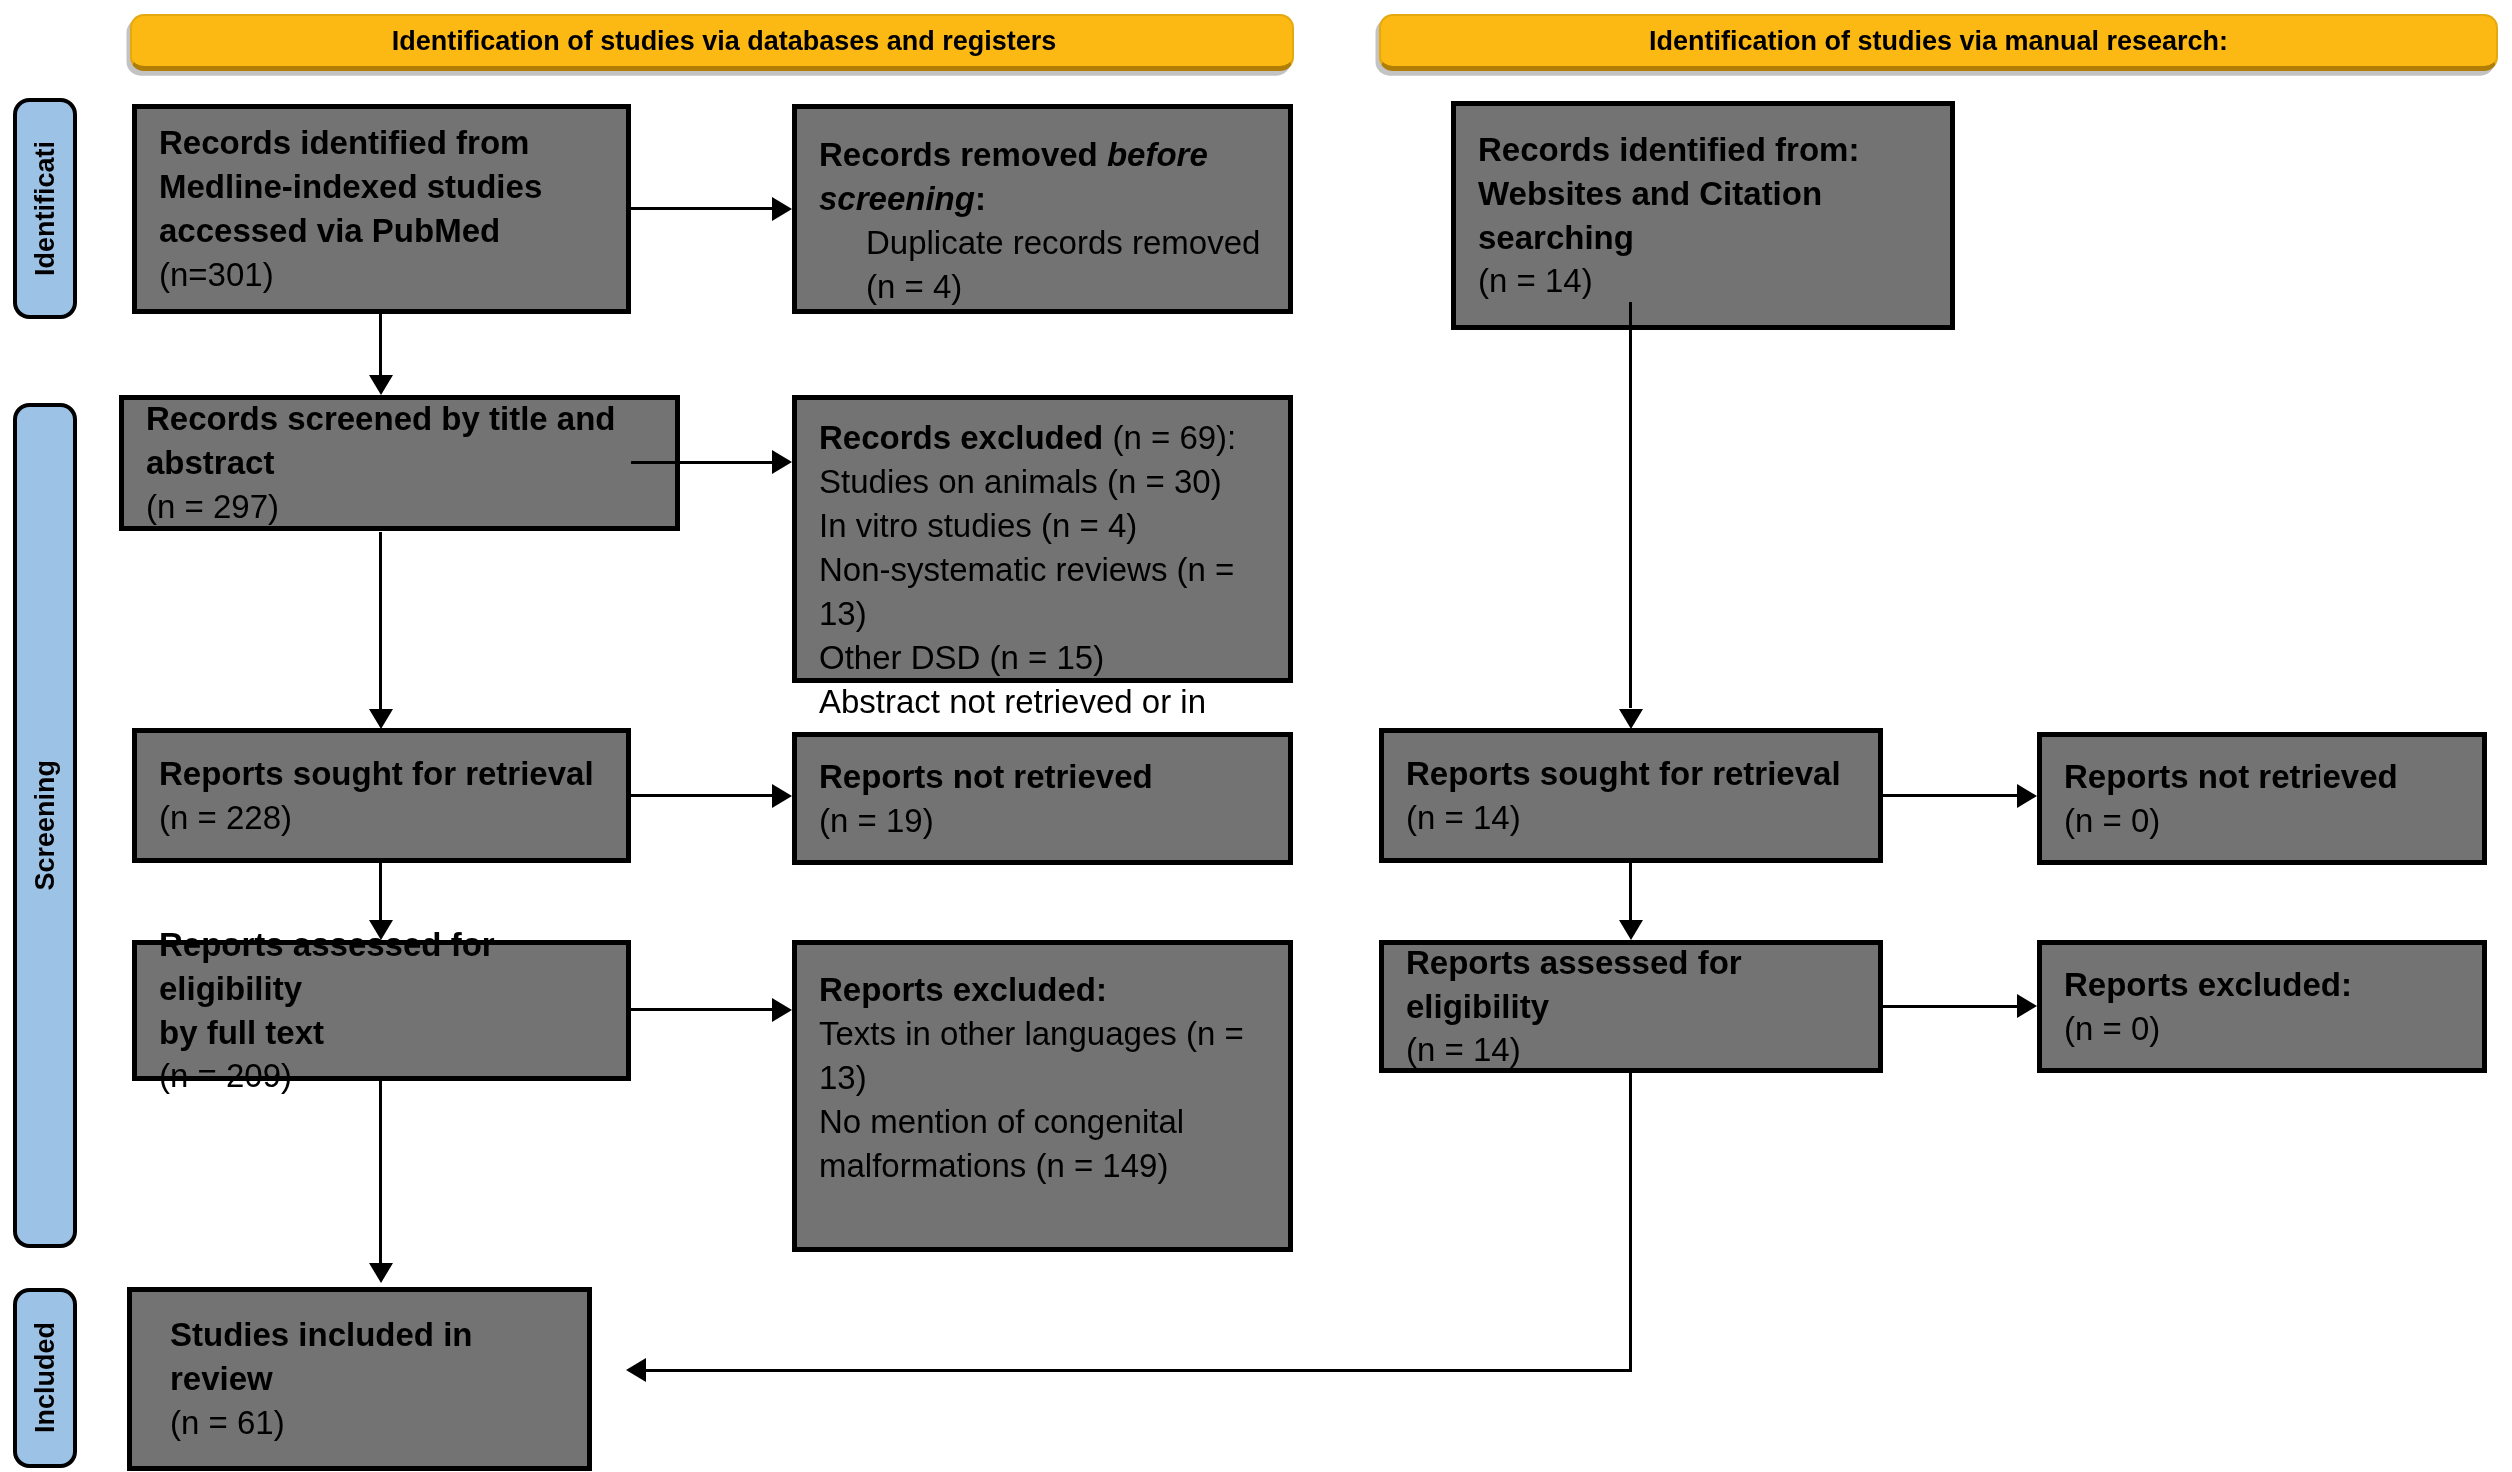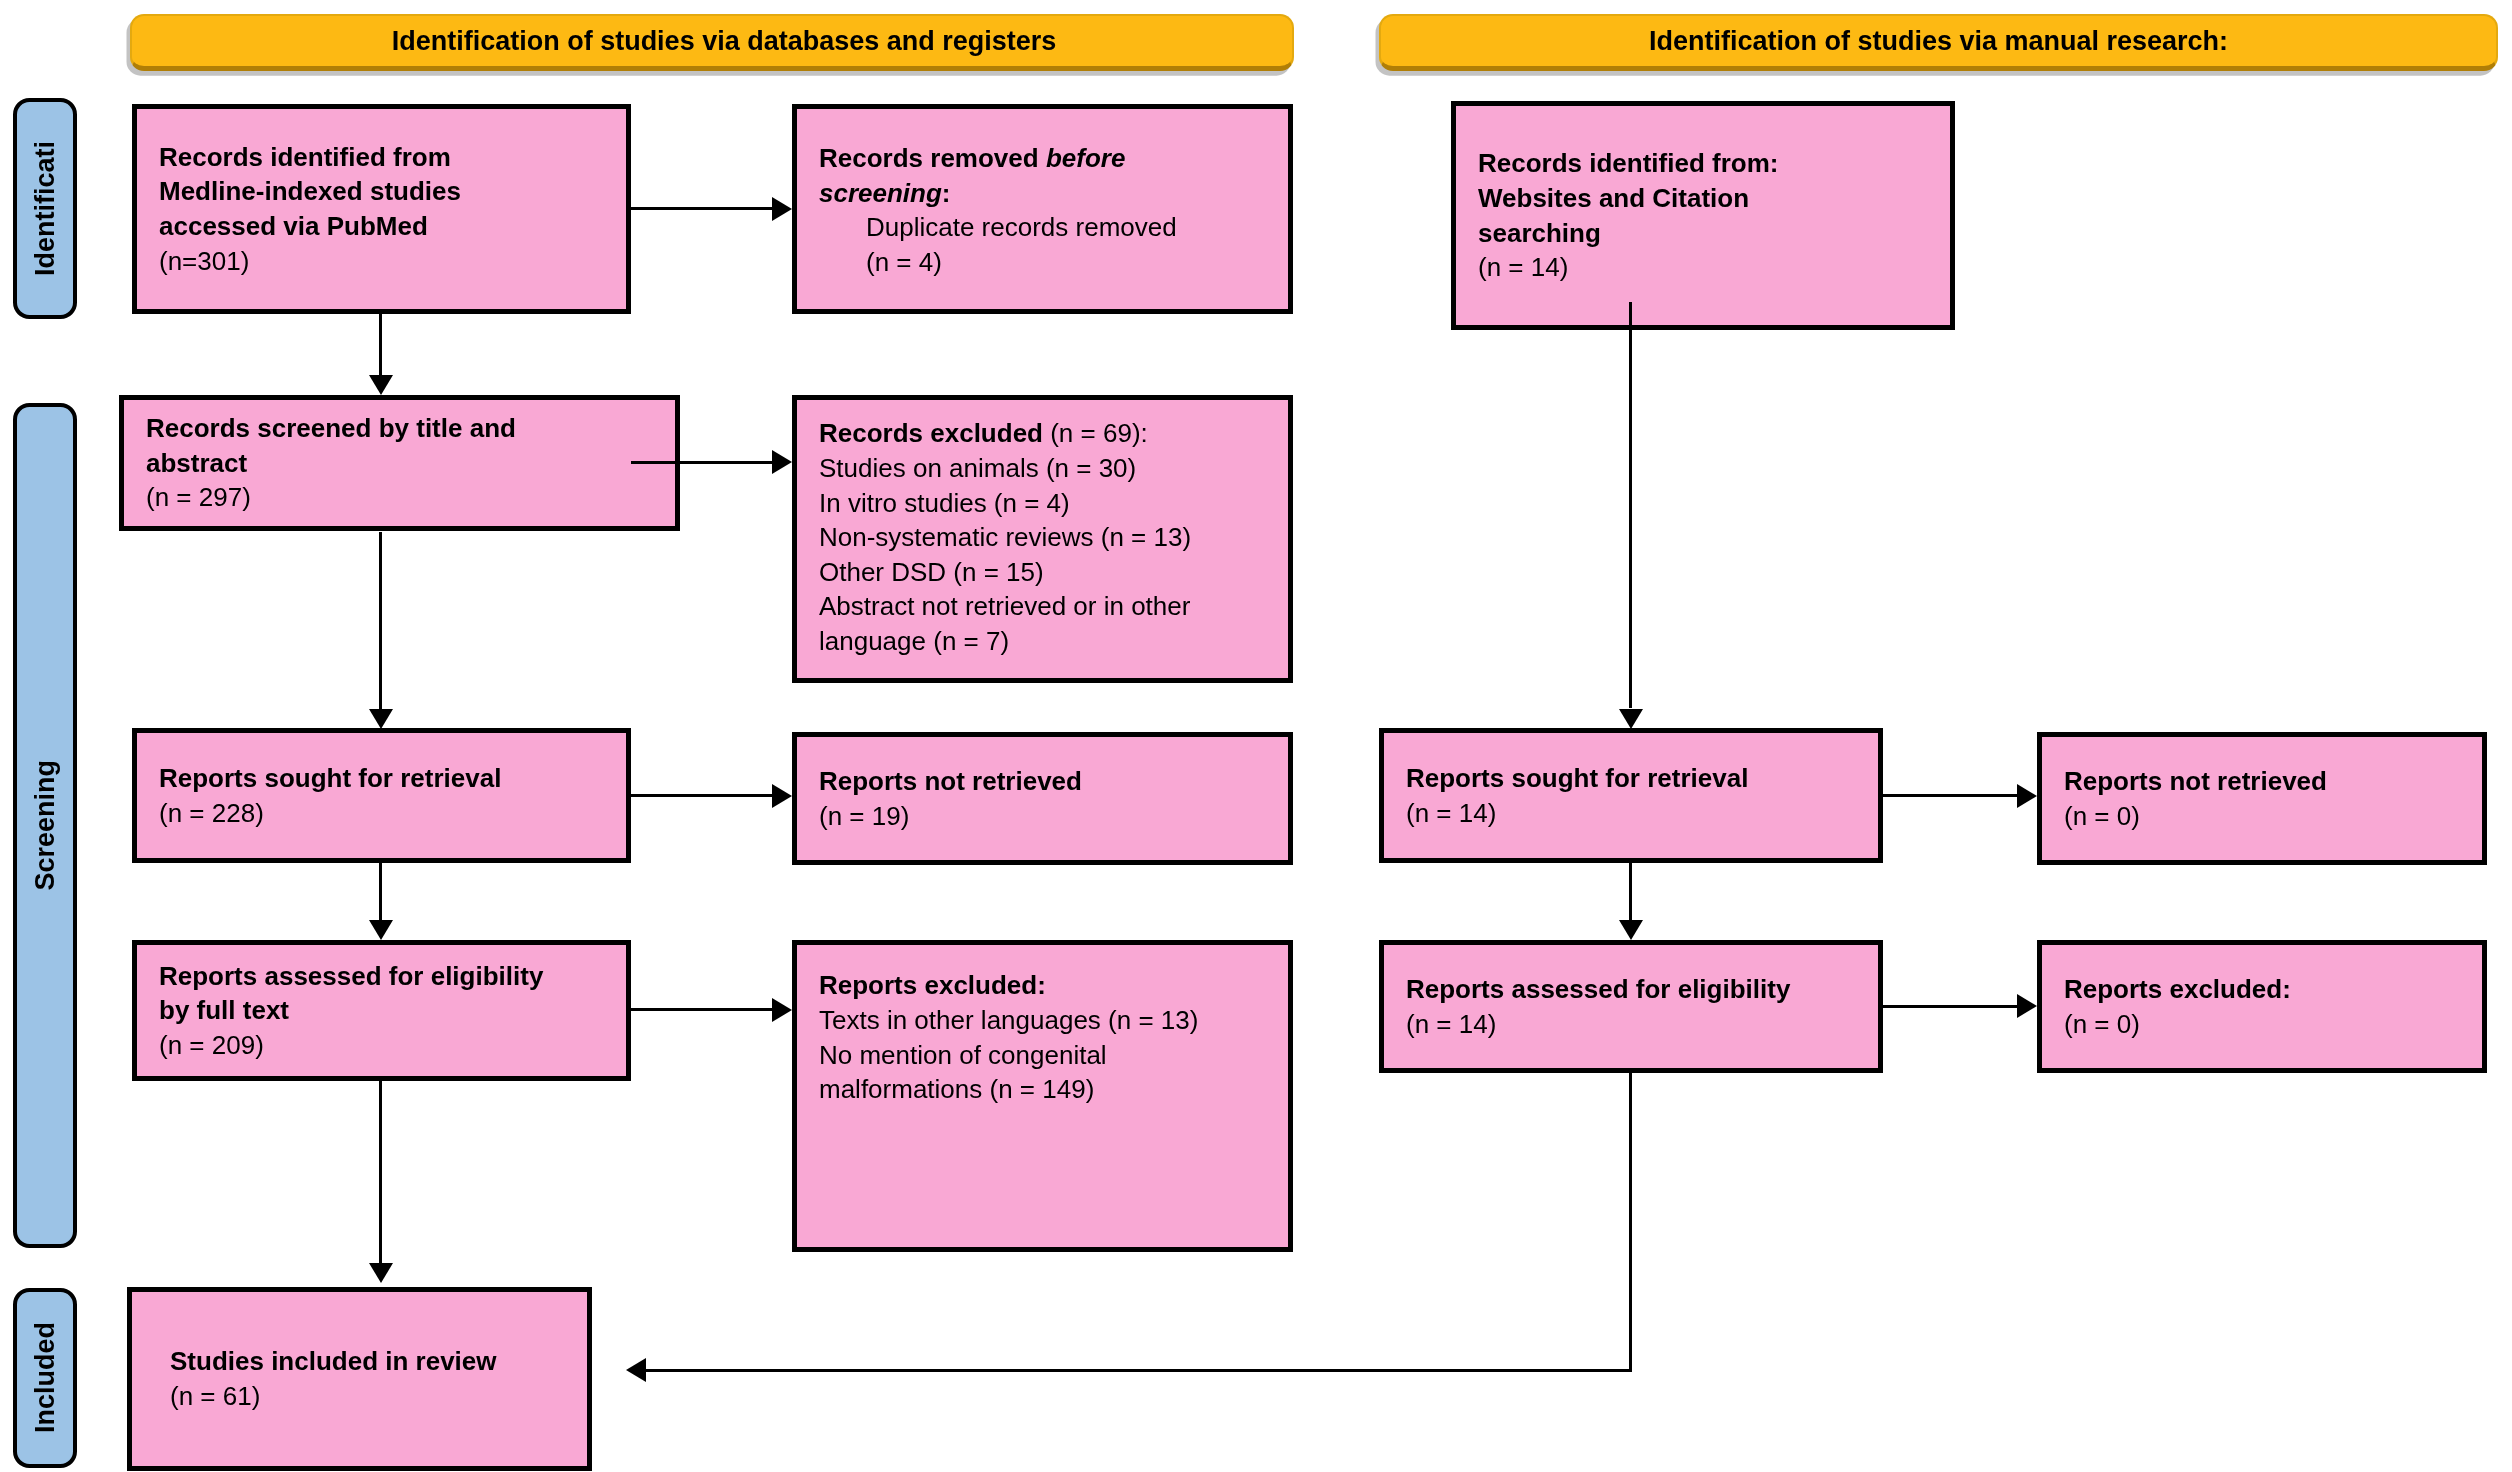--- a/index.html
+++ b/index.html
@@ -31,26 +31,26 @@
     box-sizing:border-box;
   }
   .side span{
     writing-mode:vertical-rl;
     transform:rotate(180deg);
     font-weight:bold;font-size:27px;
     white-space:nowrap;
   }
   .box{
     position:absolute;
-    background:#f9a8d4;
+    background:#737373;
     border:5.3px solid #000;
     box-sizing:border-box;
     display:flex;flex-direction:column;justify-content:center;
     padding:11.7px 16.4px 11.7px 22px;
-    font-size:26px;line-height:1.33;
+    font-size:33px;line-height:1.33;
   }
   .box.top{justify-content:flex-start;}
   .b{font-weight:bold;}
   .bi{font-weight:bold;font-style:italic;}
   .indent{margin-left:47px;}
   .v{position:absolute;width:2.9px;background:#000;}
   .h{position:absolute;height:2.9px;background:#000;}
   .hd-down{position:absolute;width:0;height:0;
     border-left:12.3px solid transparent;border-right:12.3px solid transparent;
     border-top:20px solid #000;}
@@ -62,21 +62,21 @@
     border-right:20px solid #000;}
 
   #banner-left{left:130px;top:14px;width:1164px;height:57px;padding-left:24px;}
   #banner-right{left:1379px;top:14px;width:1119px;height:57px;justify-content:center;}
 
   #side-id{left:13px;top:98px;width:64px;height:221px;}
   #side-screen{left:13px;top:403px;width:64px;height:845px;}
   #side-incl{left:13px;top:1288px;width:64px;height:180px;}
 
   #b-l1{left:132px;top:104px;width:499px;height:210px;}
-  #b-e1{left:792px;top:104px;width:501px;height:210px;padding-top:32px;}
+  #b-e1{left:792px;top:104px;width:501px;height:210px;padding-top:24px;}
   #b-r1{left:1451px;top:101px;width:504px;height:229px;}
   #b-l2{left:119px;top:395px;width:561px;height:136px;}
   #b-e2{left:792px;top:395px;width:501px;height:288px;padding-top:16.4px;}
   #b-l3{left:132px;top:728px;width:499px;height:135px;}
   #b-e3{left:792px;top:732px;width:501px;height:133px;}
   #b-r3{left:1379px;top:728px;width:504px;height:135px;}
   #b-re3{left:2037px;top:732px;width:450px;height:133px;}
   #b-l4{left:132px;top:940px;width:499px;height:141px;}
   #b-e4{left:792px;top:940px;width:501px;height:312px;padding-top:23.4px;}
   #b-r4{left:1379px;top:940px;width:504px;height:133px;}

